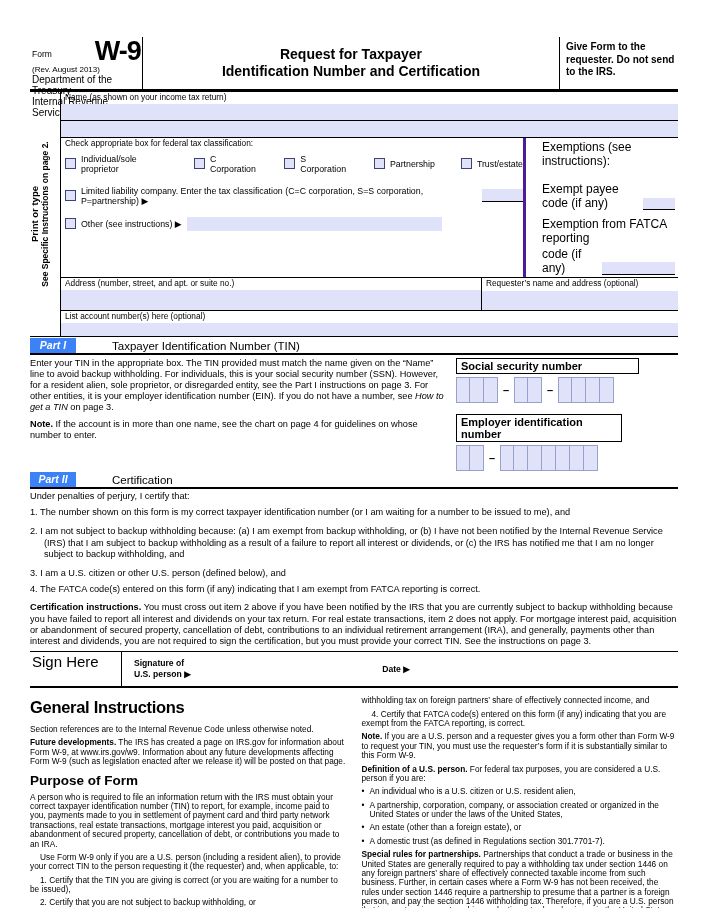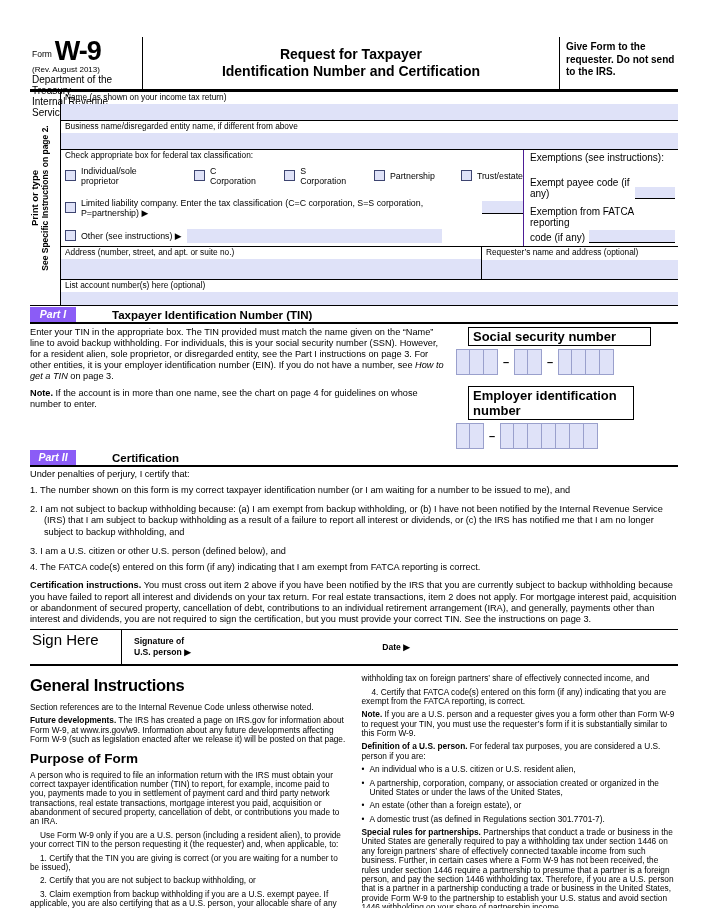--- a/index.html
+++ b/index.html
@@ -4,21 +4,21 @@
 <style>
   * { margin:0; padding:0; box-sizing:border-box; }
   html,body { background:#ffffff; }
   body { font-family:"Liberation Sans", sans-serif; color:#000; }
   .page { position:relative; width:703px; height:908px; background:#fff; overflow:hidden; }
   .sheet { position:absolute; left:30px; top:37px; width:648px; }
 
   
   .hdr { display:flex; border-bottom:3px solid #000; height:55px; }
   .hdr-left { width:112px; padding:2px 0 0 2px; }
-  .hdr-form-line { display:flex; align-items:flex-end; }
+  .hdr-form-line { display:flex; align-items:flex-end;gap:40px; }
   .hdr-form-word { font-size:8.5px; padding-bottom:4px; }
   .hdr-form-num { font-size:27px; font-weight:bold; letter-spacing:-1px; line-height:0.9; margin-left:3px; }
   .hdr-rev { font-size:8px; margin-top:2px; }
   .hdr-dept { font-size:10px; line-height:1.1; }
   .hdr-mid { flex:1; border-left:1.5px solid #000; border-right:1.5px solid #000; display:flex; flex-direction:column; justify-content:center; text-align:center; }
   .hdr-title { font-size:14px; font-weight:bold; line-height:1.25; }
   .hdr-right { width:118px; padding:4px 2px 0 6px; font-size:10px; font-weight:bold; line-height:1.25; }
 
   
   .fields-wrap { display:flex; border-bottom:1.5px solid #000; }
@@ -28,21 +28,21 @@
   .vstrip-l1 { font-size:9.5px; font-weight:bold; line-height:1.15; }
   .vstrip-l2 { font-size:8.5px; font-weight:bold; line-height:1.15; }
   .fields { flex:1; border-left:1px solid #000; }
   .lbl { font-size:8.3px; padding:1px 0 1px 4px; line-height:1.2; }
   .fill { background:#dfe2f8; }
   .row-top { border-top:1px solid #000; }
   .field-name .fill, .field-biz .fill { height:16px; }
 
   .cls-row { display:flex; border-top:1px solid #000; }
   .cls-left { flex:1; padding-bottom:3px; }
-  .cls-right { width:155px; border-left:1px solid #4c1d95; padding:2px 3px 2px 6px; font-size:10px; }
+  .cls-right { width:155px; border-left:3px solid #4c1d95; padding:2px 3px 2px 16px; font-size:12px; }
   .cb-line { display:flex; align-items:center; margin:4px 0 0 4px; }
   .cb { width:11px; height:11px; background:#dfe2f8; border:1px solid #3d4470; flex:none; }
   .cb-lbl { font-size:8.8px; margin-left:5px; }
   .cb-gap { margin-left:26px; display:flex; align-items:center; }
   .llc-line { display:flex; align-items:center; margin:12px 0 0 4px; }
   .llc-input { width:42px; height:13px; background:#dfe2f8; border-bottom:1px solid #000; margin-left:4px; }
   .other-line { display:flex; align-items:center; margin:11px 0 0 4px; }
   .other-input { flex:1; max-width:255px; height:14px; background:#dfe2f8; margin-left:5px; }
   .ex-title { margin-bottom:14px; }
   .ex-line { display:flex; align-items:flex-end; margin-top:9px; }
@@ -54,30 +54,30 @@
   .addr-right { width:197px; border-left:1px solid #000; display:flex; flex-direction:column; }
   .addr-field { height:20px; margin-right:0; }
   .city-block { border-top:1px solid #000; }
   .city-field { height:17px; }
   .req-fill { flex:1; margin-top:1px; }
   .acct-row { border-top:1px solid #000; }
   .acct-field { height:13px; }
 
   
   .part-bar { display:flex; align-items:stretch; border-bottom:2.5px solid #000; height:17px; margin-top:1px; }
-  .part-tag { background:#8b5cf6; color:#fff; font-weight:bold; font-style:italic; font-size:10.5px;
+  .part-tag { background:#3b82f6; color:#fff; font-weight:bold; font-style:italic; font-size:10.5px;
      width:46px; text-align:center; line-height:15px; flex:none; }
-  .part-title { font-weight:bold; font-size:11.5px; line-height:16px; margin-left:36px; }
+  .part-title { font-weight:normal; font-size:11.5px; line-height:16px; margin-left:36px; }
 
   
   .p1-body { display:flex; padding-top:3px; min-height:96px; }
   .p1-text { width:420px; font-size:9.2px; line-height:1.2; }
   .p1-note { margin-top:6px; }
   .p1-right { flex:1; margin-left:6px; }
-  .tin-label-box { border:1px solid #000; font-size:13px; font-weight:bold; padding:1px 0 1px 4px;margin-left:12px; }
+  .tin-label-box { border:1px solid #000; font-size:11px; font-weight:bold; padding:1px 0 1px 4px; }
   .ssn-label-box { width:183px; }
   .ein-label-box { width:166px; margin-top:11px; }
   .tin-row { display:flex; align-items:center; margin-top:3px; }
   .tin-group { display:flex; }
   .tin-cell { width:14px; height:26px; background:#dfe2f8; border:1px solid #9aa0cc; border-left:none; }
   .tin-group .tin-cell:first-child { border-left:1px solid #9aa0cc; }
   .tin-dash { width:16px; text-align:center; font-weight:bold; font-size:11px; }
   .tin-dash::before { content:"–"; }
 
   
@@ -136,21 +136,20 @@
         </div>
       </div>
       <div class="fields">
 
         <div class="field-name">
           <div class="lbl">Name (as shown on your income tax return)</div>
           <div class="fill"></div>
         </div>
 
         <div class="field-biz row-top">
-          <div class="lbl">Business name/disregarded entity name, if different from above</div>
           <div class="fill"></div>
         </div>
 
         <div class="cls-row">
           <div class="cls-left">
             <div class="lbl">Check appropriate box for federal tax classification:</div>
             <div class="cb-line">
               <span class="cb"></span>
               <span class="cb-lbl">Individual/sole proprietor</span>
               <span class="cb-gap">

